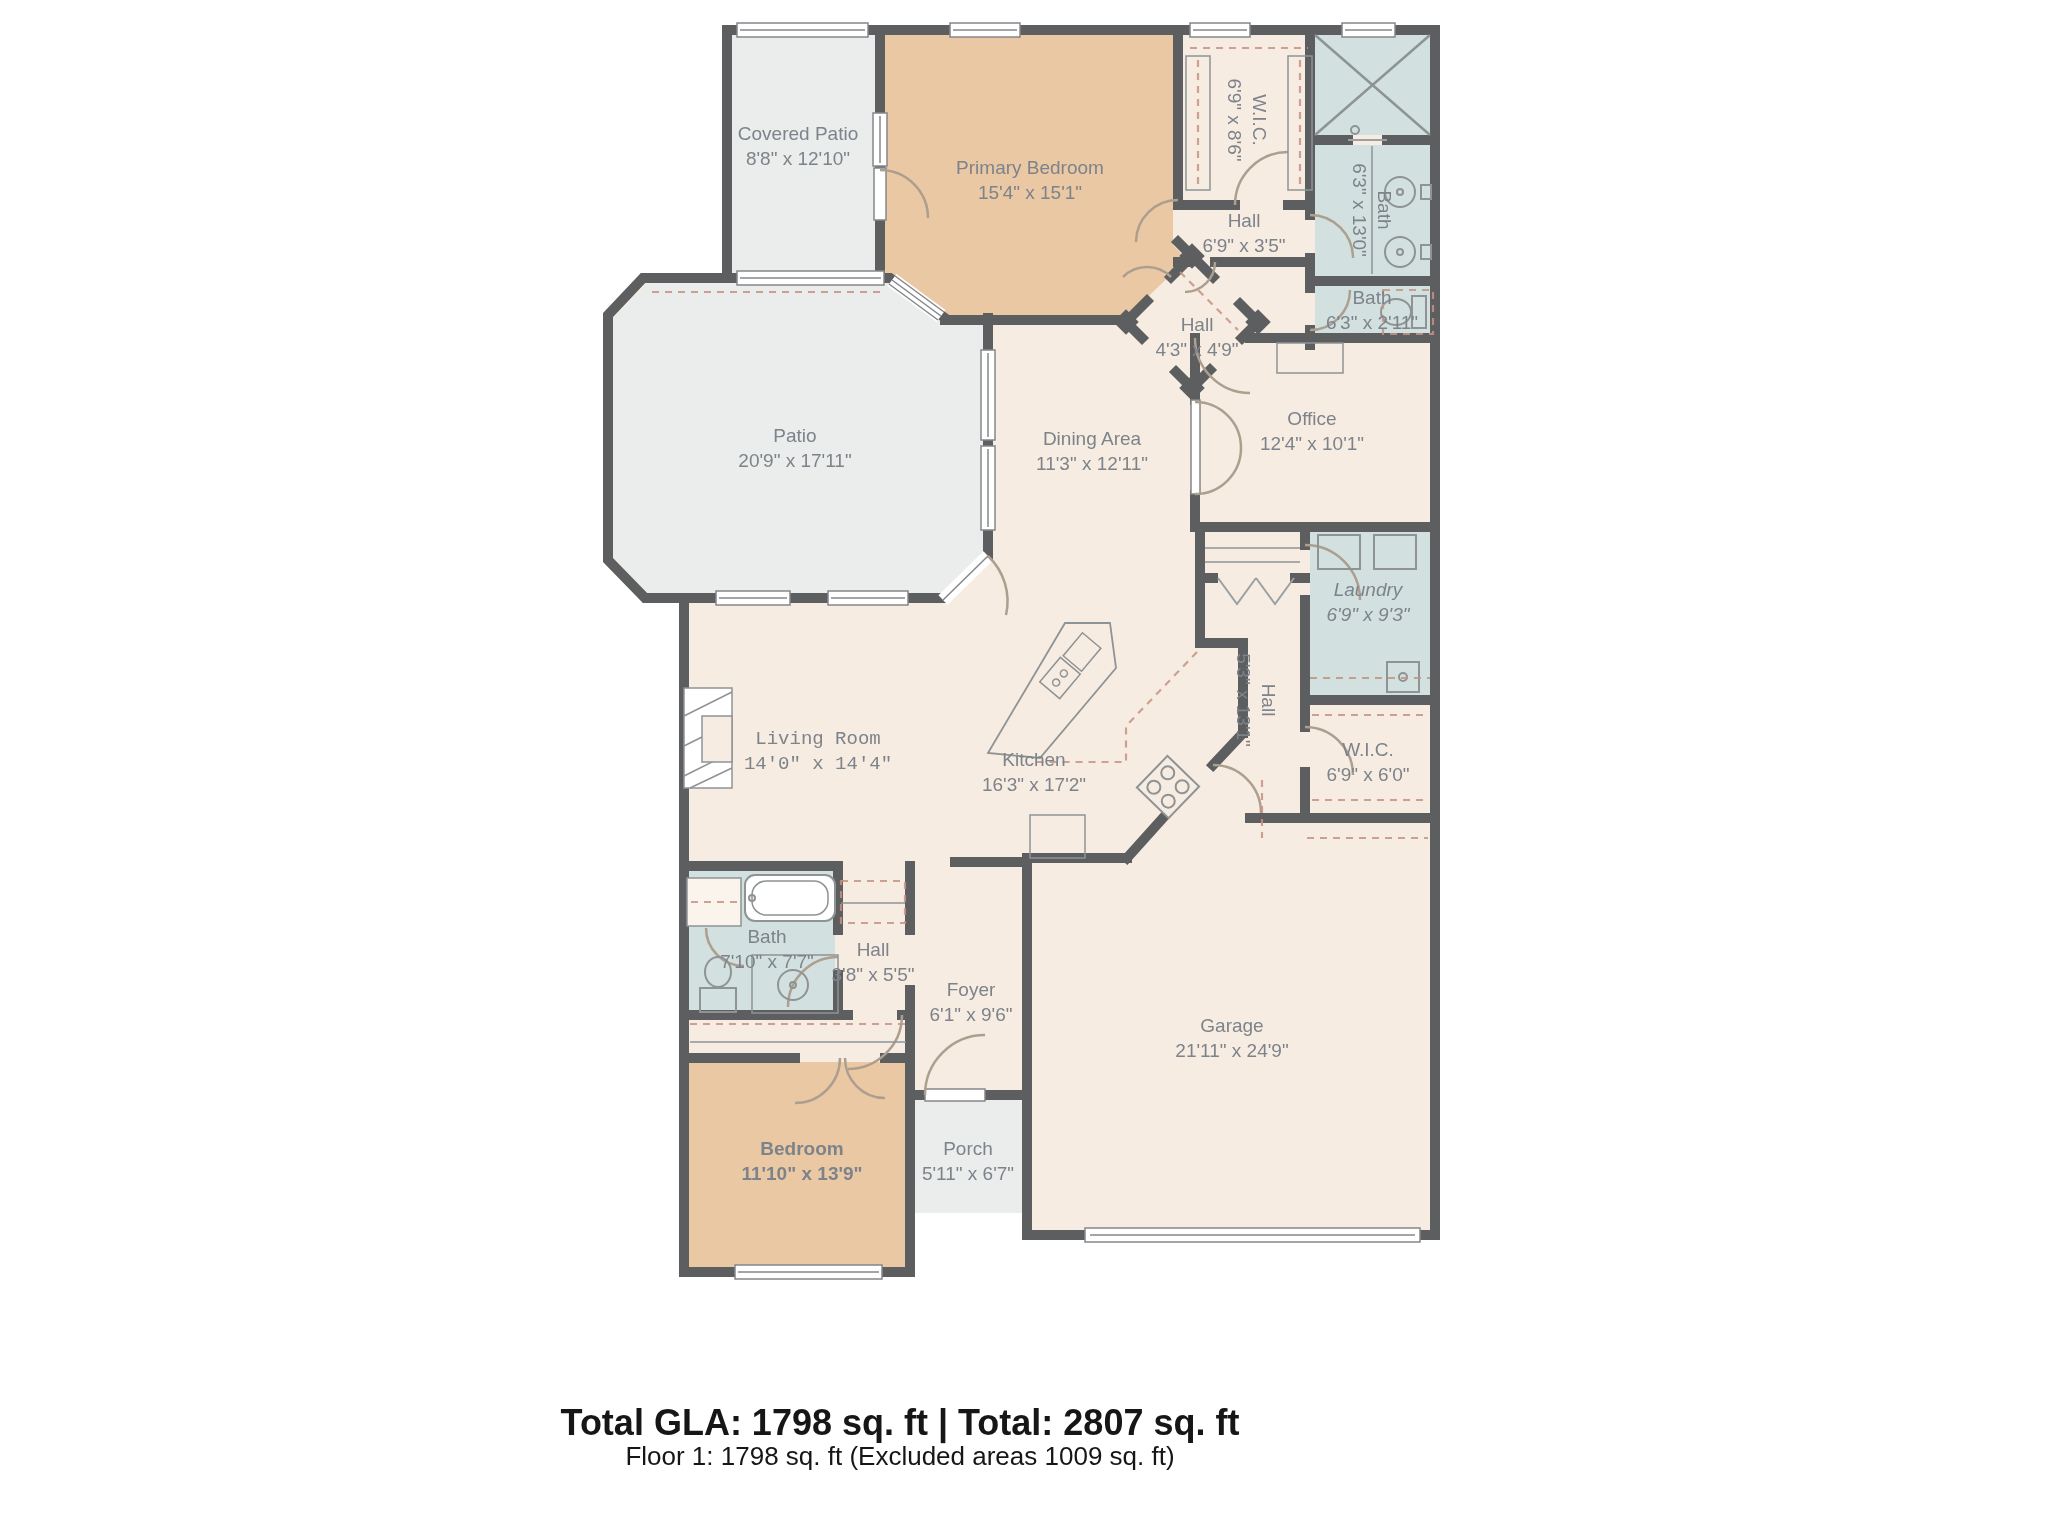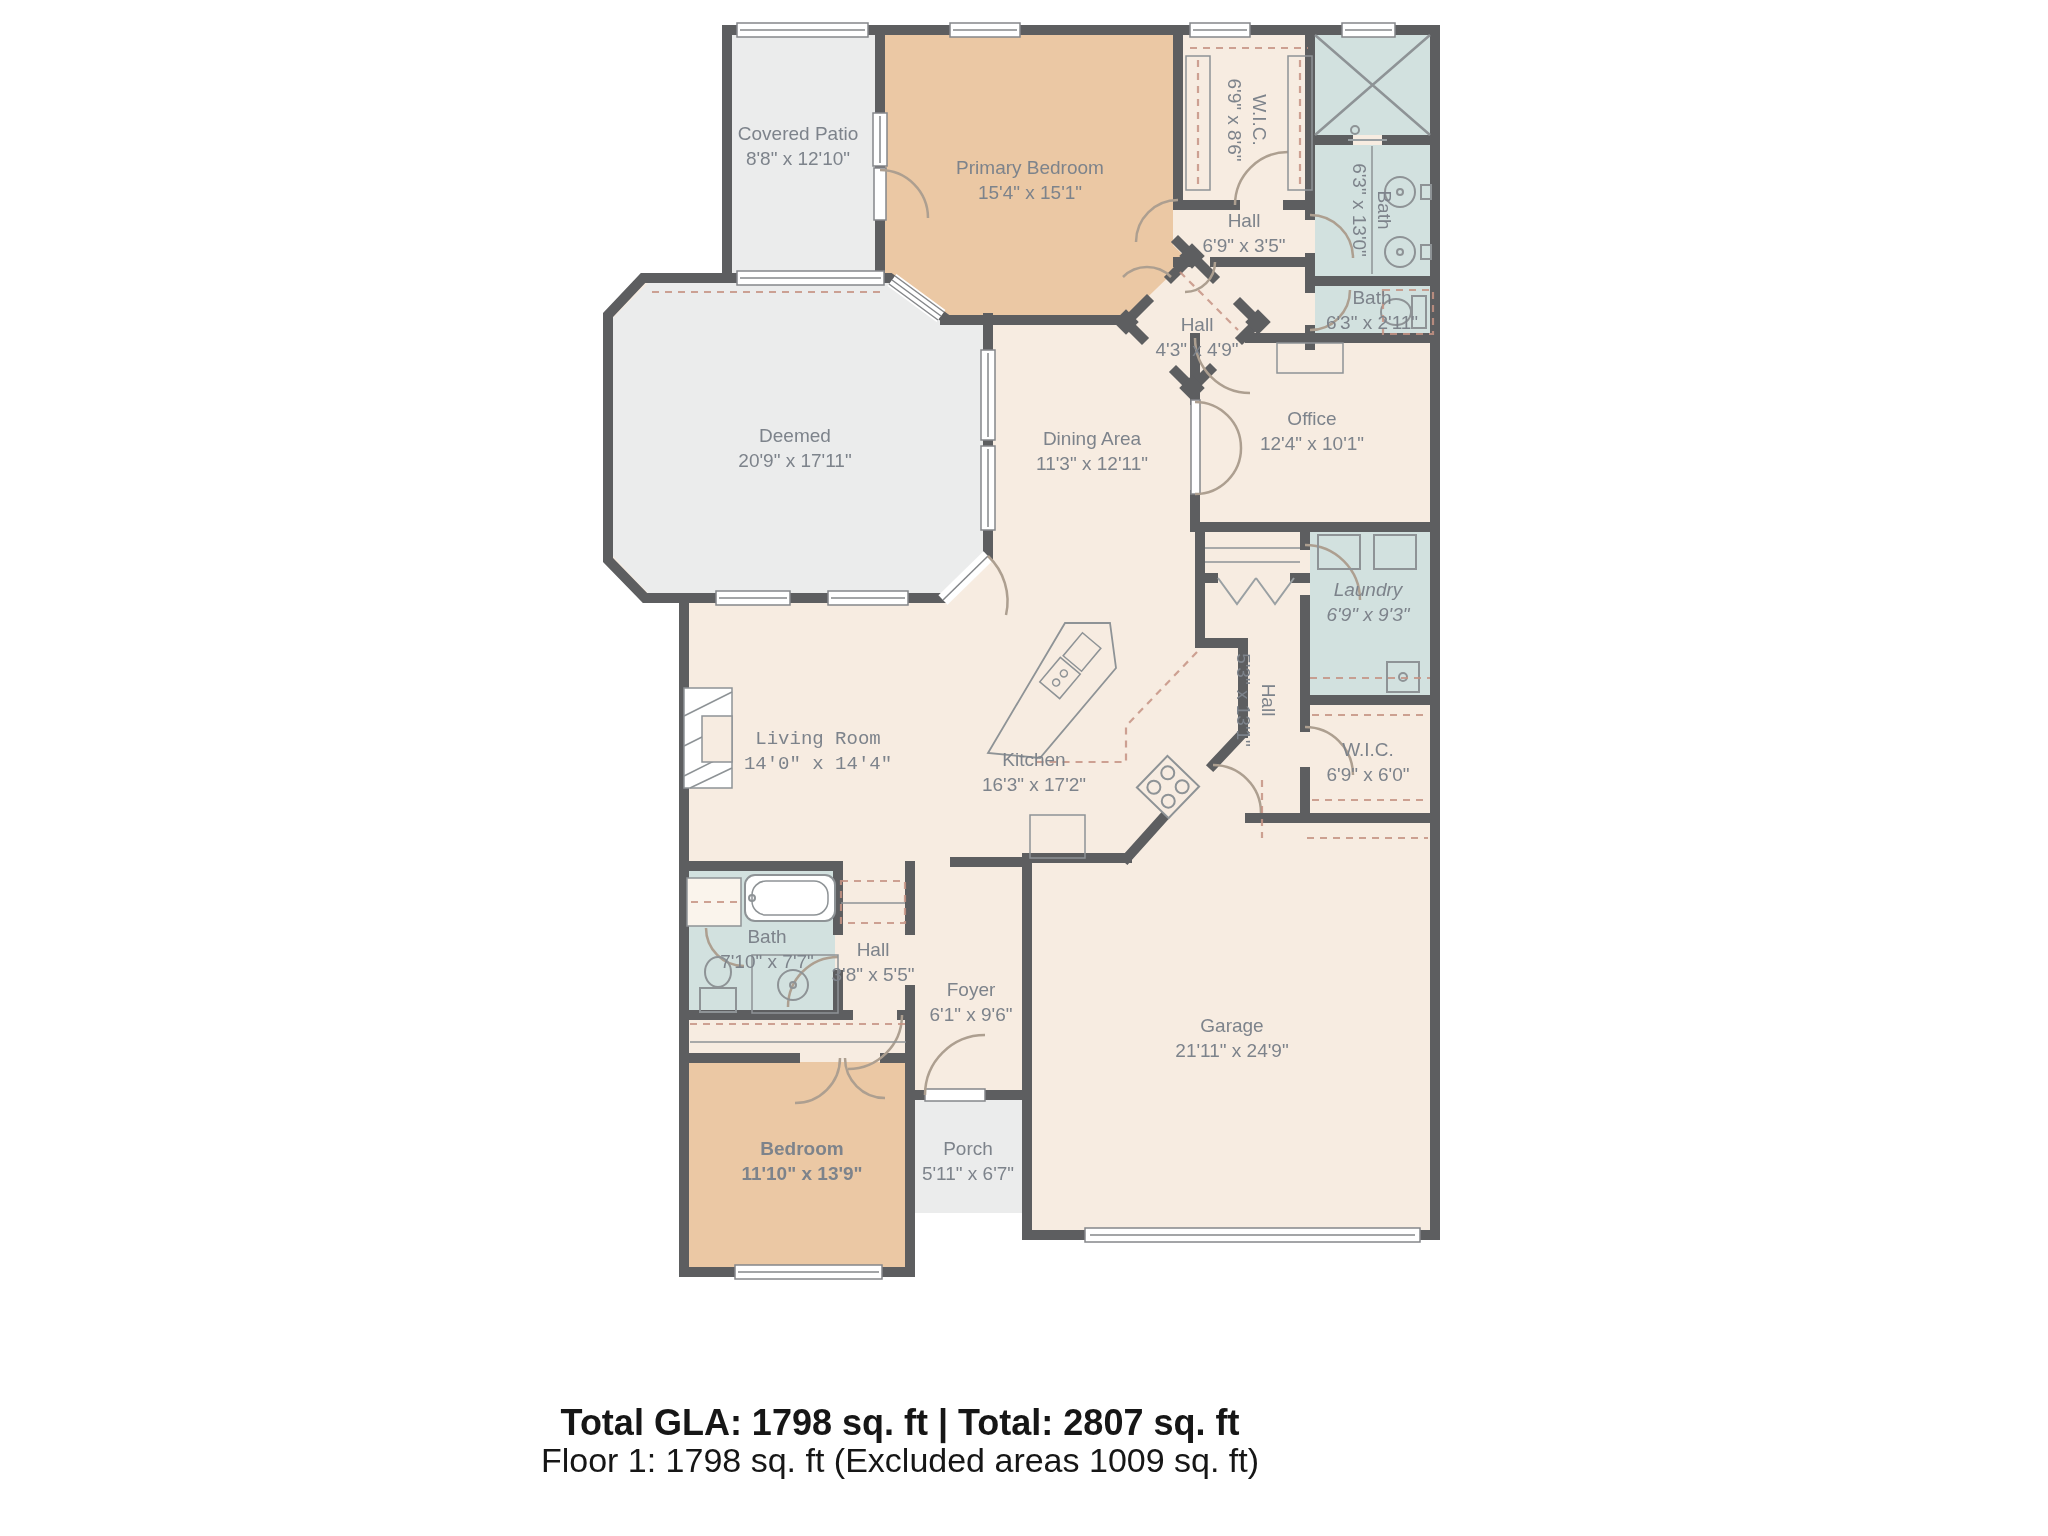--- a/index.html
+++ b/index.html
@@ -6,21 +6,21 @@
   #stage{position:relative;width:2048px;height:1536px;background:#ffffff;overflow:hidden;
          font-family:"Liberation Sans",sans-serif;}
   svg{position:absolute;left:0;top:0;}
   .room-label{position:absolute;transform:translate(-50%,-50%);text-align:center;
     font-size:19px;line-height:1.32;color:#7d838b;white-space:nowrap;}
   .room-label.rot{transform:translate(-50%,-50%) rotate(90deg);}
   .room-label .nm{display:block;}
   .room-label .dm{display:block;}
   .footer-line{position:absolute;left:0;width:1800px;text-align:center;color:#161616;}
   .f1{top:1402px;font-size:36px;font-weight:bold;}
-  .f2{top:1441px;font-size:34px;font-weight:400;}
+  .f2{top:1441px;font-size:26px;font-weight:400;}
   .f3{top:1486px;font-size:16px;color:#a2a2a2;}
 </style>
 </head>
 <body>
 
 <div id="stage">
 
 <svg width="2048" height="1536" viewBox="0 0 2048 1536">
 
   <g>
@@ -279,21 +279,21 @@
     </div>
   <div class="room-label" style="left:1372px;top:310px;">
       <span class="nm">Bath</span>
       <span class="dm">6'3" x 2'11"</span>
     </div>
   <div class="room-label" style="left:1197px;top:337px;">
       <span class="nm">Hall</span>
       <span class="dm">4'3" x 4'9"</span>
     </div>
   <div class="room-label" style="left:795px;top:448px;">
-      <span class="nm">Deemed</span>
+      <span class="nm">Patio</span>
       <span class="dm">20'9" x 17'11"</span>
     </div>
   <div class="room-label" style="left:1092px;top:451px;">
       <span class="nm">Dining Area</span>
       <span class="dm">11'3" x 12'11"</span>
     </div>
   <div class="room-label" style="left:1312px;top:431px;">
       <span class="nm">Office</span>
       <span class="dm">12'4" x 10'1"</span>
     </div>

